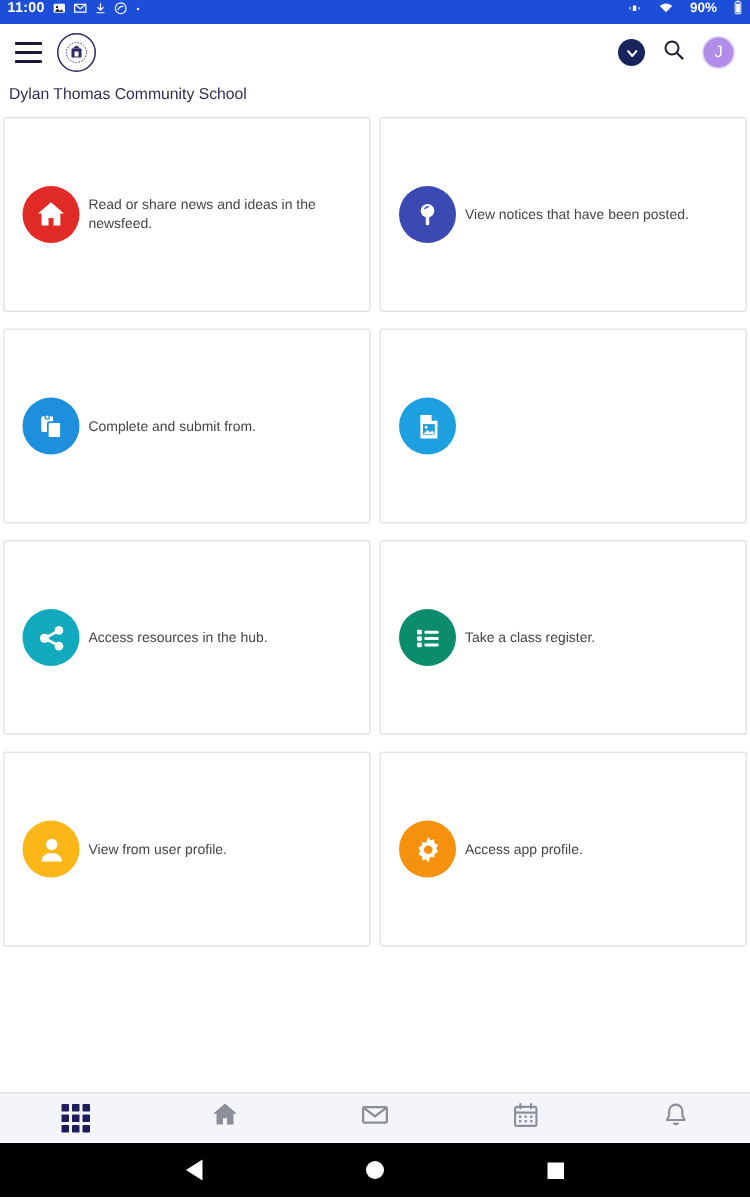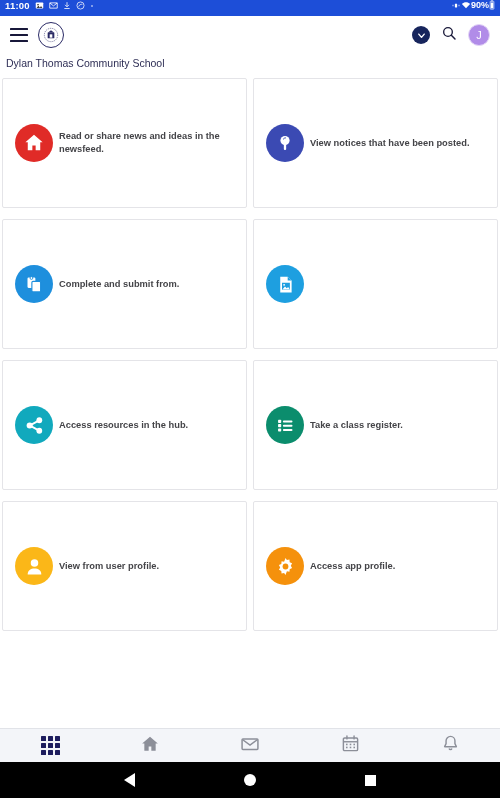--- a/index.html
+++ b/index.html
@@ -29,21 +29,21 @@
   .status-left {
     display: flex;
     align-items: center;
     gap: 5px;
   }
   .status-time { letter-spacing: .2px; font-size: 9.5px; }
   .status-spacer { flex: 1; }
   .status-right {
     display: flex;
     align-items: center;
-    gap: 0;
+    gap: 11px;
   }
   .sb-ico { display: inline-flex; align-items: center; }
   .battery-pct { font-size: 9px; font-weight: bold; }
 
   
   .app-bar {
     height: 38px;
     background: #ffffff;
     display: flex;
     align-items: center;
@@ -99,21 +99,20 @@
   .grid {
     padding: 2px 2px 0 2px;
     display: grid;
     grid-template-columns: 1fr 1fr;
     grid-auto-rows: 130px;
     gap: 11px 6px;
     box-sizing: border-box;
     height: 652px;
     overflow: hidden;
     align-content: start;
-    font-weight: bold;
   }
   .card {
     border: 1px solid #e4e4e8;
     border-radius: 2px;
     background: #ffffff;
     display: flex;
     align-items: center;
     padding: 0 8px 0 12px;
     box-sizing: border-box;
     cursor: pointer;

